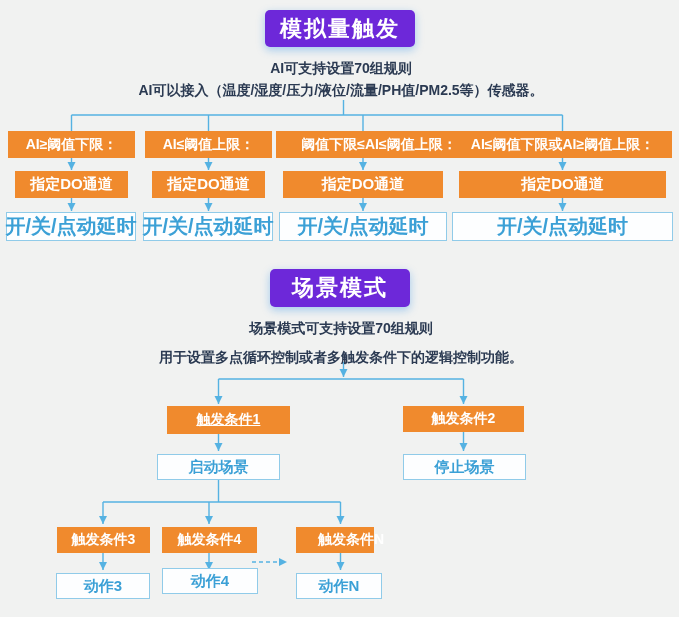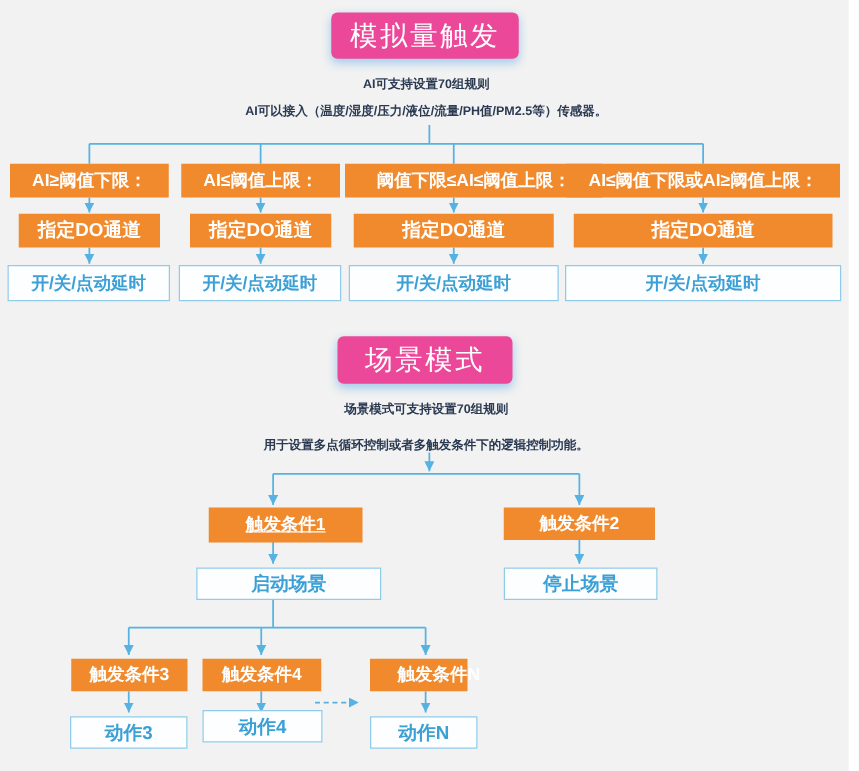--- a/index.html
+++ b/index.html
@@ -6,39 +6,39 @@
   body { font-family: "Liberation Sans", "DejaVu Sans", sans-serif; }
   .canvas {
     position:relative; width:687px; height:617px;
     background:#f1f2f1; overflow:hidden;
   }
   .right-strip { position:absolute; top:0; right:0; width:8px; height:100%; background:#ffffff; }
   .connectors { position:absolute; left:0; top:0; width:687px; height:617px; }
 
   .title-btn {
     position:absolute; display:flex; align-items:center; justify-content:center;
-    background:#ec4899; color:#ffffff; font-weight:normal; font-size:22px;
+    background:#6d28d9; color:#ffffff; font-weight:bold; font-size:22px;
     border-radius:5px; letter-spacing:2px;
     box-shadow:0 3px 8px rgba(18,125,230,0.35);
     white-space:nowrap;
   }
   .desc {
     position:absolute; left:0; width:682px; text-align:center;
-    color:#2b3a52; font-size:10px; font-weight:600; white-space:nowrap;
+    color:#2b3a52; font-size:14px; font-weight:600; white-space:nowrap;
   }
   .box {
     position:absolute; display:flex; align-items:center; justify-content:center;
     box-sizing:border-box; white-space:nowrap;
   }
   .orange {
     background:#f08a2d; color:#ffffff; font-weight:bold; font-size:14px;
   }
   .outline {
     background:#fdfeff; border:1px solid #90cbe9; color:#3ba0d6;
-    font-size:14px; font-weight:600;
+    font-size:20px; font-weight:600;
   }
   .outline.small { font-size:15px; }
 </style>
 </head>
 <body>
 
 <div class="canvas">
 
   <svg class="connectors" viewBox="0 0 687 617" xmlns="http://www.w3.org/2000/svg">
     <defs>
@@ -108,21 +108,21 @@
   <div class="box outline" style="left:452px; top:212px; width:221px; height:29px;">开/关/点动延时</div>
 
   <div class="title-btn" style="left:270px; top:269px; width:140px; height:38px;">场景模式</div>
 
   <div class="desc" style="top:320px;">场景模式可支持设置70组规则</div>
   <div class="desc" style="top:349px;">用于设置多点循环控制或者多触发条件下的逻辑控制功能。</div>
 
   <div class="box orange" style="left:167px; top:406px; width:123px; height:28px;text-decoration:underline;">触发条件1</div>
   <div class="box orange" style="left:403px; top:406px; width:121px; height:26px;">触发条件2</div>
 
-  <div class="box outline small" style="left:157px; top:454px; width:148px; height:26px;">启动场景</div>
+  <div class="box outline small" style="left:157px; top:454px; width:123px; height:26px;">启动场景</div>
   <div class="box outline small" style="left:403px; top:454px; width:123px; height:26px;">停止场景</div>
 
   <div class="box orange" style="left:57px;  top:527px; width:93px; height:26px;">触发条件3</div>
   <div class="box orange" style="left:162px; top:527px; width:95px; height:26px;">触发条件4</div>
   <div class="box orange" style="left:296px; top:527px; width:78px; height:26px;padding-left:32px;">触发条件N</div>
 
   <div class="box outline small" style="left:56px;  top:573px; width:94px; height:26px;">动作3</div>
   <div class="box outline small" style="left:162px; top:568px; width:96px; height:26px;">动作4</div>
   <div class="box outline small" style="left:296px; top:573px; width:86px; height:26px;">动作N</div>
 

